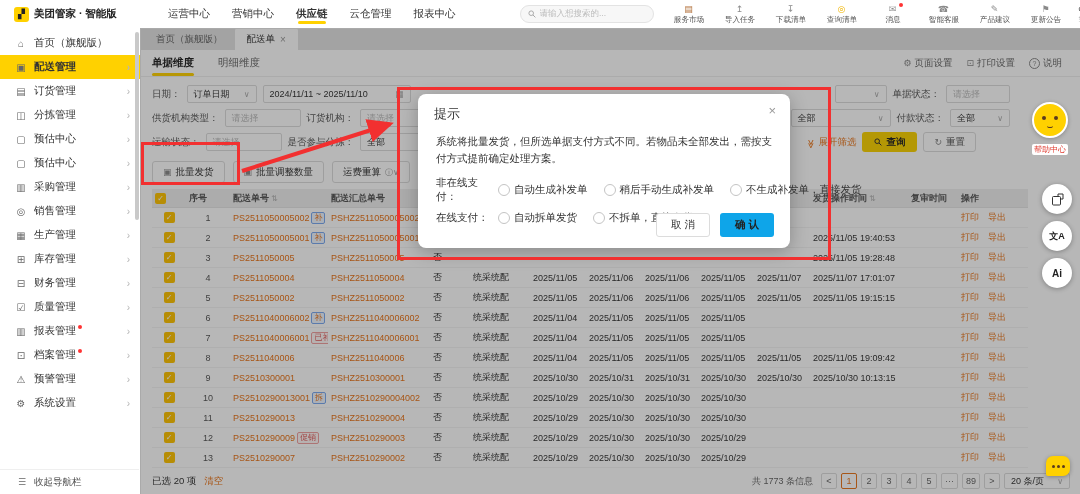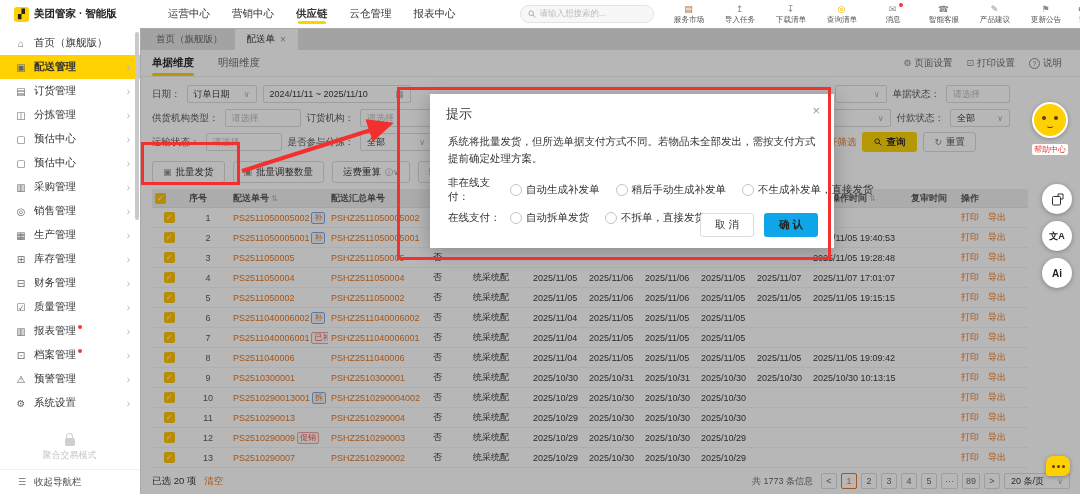--- a/index.html
+++ b/index.html
@@ -122,21 +122,21 @@
   .clear{color:#E8741A;cursor:pointer;}
   .pager{margin-left:auto;display:flex;align-items:center;gap:4px;}
   .pager .total{font-size:9px;color:#666;margin-right:4px;}
   .pbtn{min-width:16px;height:16px;border:1px solid #dcdcdc;border-radius:2px;background:#fff;color:#666;font-size:9px;
     display:inline-flex;align-items:center;justify-content:center;padding:0 3px;box-sizing:border-box;cursor:pointer;}
   .pbtn.active{border-color:#E8741A;color:#E8741A;}
   .pages{display:flex;gap:4px;}
   .psize{width:66px;height:16px;font-size:9px;}
   
   .overlay{position:absolute;inset:0;background:rgba(15,15,15,.30);z-index:30;}
-  .modal{position:absolute;left:430px;top:94px;width:404px;height:154px;background:#fff;border-radius:0;z-index:50;
+  .modal{position:absolute;left:418px;top:94px;width:372px;height:154px;background:#fff;border-radius:8px;z-index:50;
     box-shadow:0 4px 18px rgba(0,0,0,.25);}
   .m-title{font-size:13px;color:#333;font-weight:500;padding:11px 16px 8px;}
   .m-close{position:absolute;right:14px;top:9px;font-size:13px;color:#999;cursor:pointer;}
   .m-body{padding:2px 18px 0;font-size:10.5px;line-height:1.6;color:#333;}
   .m-radios{padding:9px 18px 0;}
   .rrow{display:flex;align-items:center;margin-bottom:7px;}
   .rlabel{width:62px;font-size:10.5px;color:#333;flex:none;}
   .ropts{display:flex;gap:16px;}
   .radio{display:flex;align-items:center;gap:4px;font-size:10.5px;color:#333;cursor:pointer;white-space:nowrap;}
   .rc{width:10px;height:10px;border:1px solid #c4c4c4;border-radius:50%;background:#fff;flex:none;}
@@ -355,24 +355,20 @@
         </div>
 
         <div class="mitem" data-name="sidebar-item-settings">
           <span class="micon" data-name="settings-icon">⚙</span>
           <span class="mlabel">系统设置</span>
 
           <span class="marrow" data-name="chevron-right-icon">›</span>
         </div>
       </div>
     <div class="side-scroll" data-name="sidebar-scrollbar"></div>
-    <div class="agg" data-name="aggregate-trade-mode">
-      <span class="lock" data-name="lock-icon"></span>
-      <div class="agg-label">聚合交易模式</div>
-    </div>
     <div class="collapse" data-name="collapse-nav-button">
       <span class="cicon" data-name="collapse-icon">☰</span>
       <span>收起导航栏</span>
     </div>
   </aside>
 
   <main class="main" data-name="main-content">
     <div class="tabstrip" data-name="page-tabstrip">
 
         <div class="ptab" data-name="page-tab-home">

